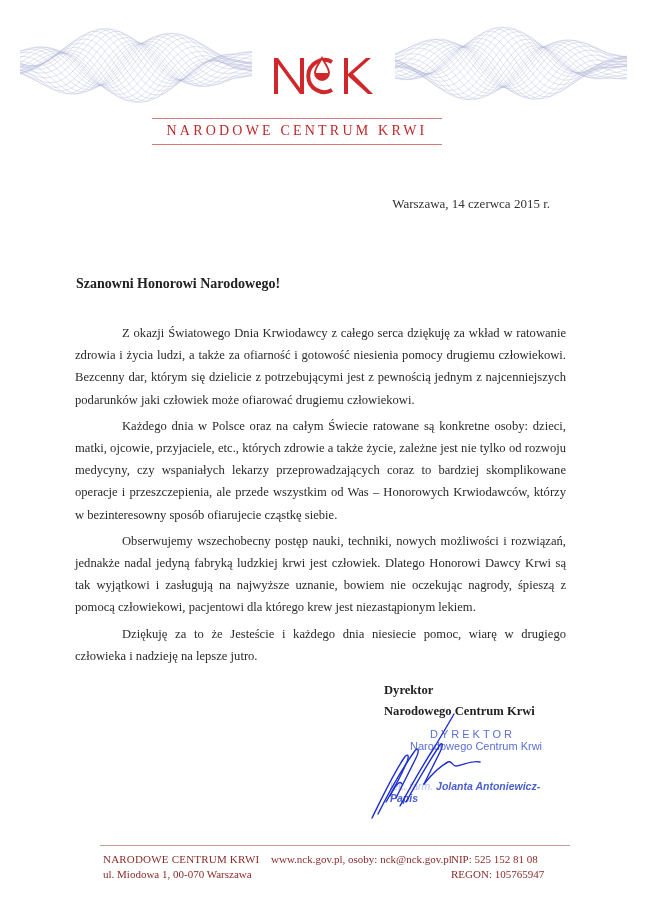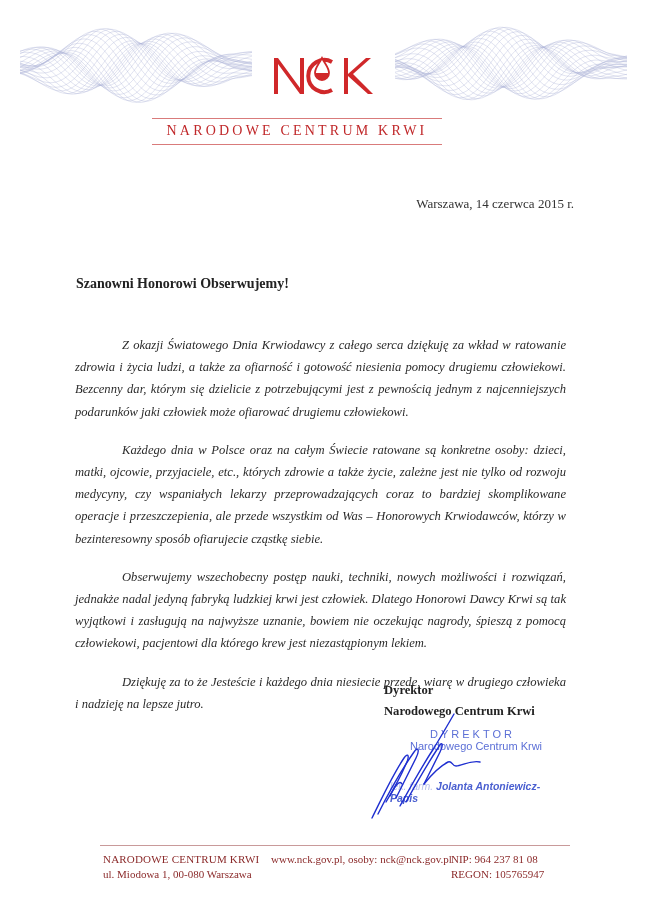--- a/index.html
+++ b/index.html
@@ -8,27 +8,27 @@
 
     .header { position: absolute; left: 0; top: 0; width: 650px; height: 160px; }
     .guilloche { position: absolute; left: 20px; top: 18px; width: 610px; height: 95px; }
     .logo { position: absolute; left: 270px; top: 52px; width: 120px; height: 46px; }
     .org-rule { position: absolute; left: 152px; width: 290px; height: 1px; background: #d97b7b; }
     .org-rule.top { top: 118px; }
     .org-rule.bottom { top: 144px; }
     .org-name { position: absolute; left: 152px; top: 121px; width: 290px; text-align: center;
                 font-size: 14px; letter-spacing: 3.2px; color: #c0282a; line-height: 20px; }
 
-    .date { position: absolute; right: 76px; top: 196px; font-size: 13px; color: #333; text-align: center; }
+    .date { position: absolute; right: 100px; top: 196px; font-size: 13px; color: #333; text-align: center; }
 
     .salutation { position: absolute; left: 76px; top: 276px; font-size: 14px; font-weight: bold; color: #222; }
 
     .body-text { position: absolute; left: 75px; top: 318px; width: 491px; font-size: 12.6px;
                  line-height: 22.2px; color: #2a2a2a; text-align: justify; }
-    .body-text p { margin: 16px 0 3px 0; text-indent: 47px; font-style: italic; }
+    .body-text p { margin: 4px 0 3px 0; text-indent: 47px; }
 
     .signature { position: absolute; left: 384px; top: 680px; font-size: 12.6px; font-weight: bold;
                  color: #222; line-height: 21px; }
     .stamp { position: absolute; left: 380px; top: 722px; width: 180px; height: 80px; }
     .stamp-line1 { position: absolute; left: 50px; top: 6px; font-size: 11px; letter-spacing: 3px;
                    color: #5b6fd6; font-family: "Liberation Sans", sans-serif; }
     .stamp-line2 { position: absolute; left: 30px; top: 18px; font-size: 11px; color: #5b6fd6;
                    font-family: "Liberation Sans", sans-serif; }
     .stamp-line3 { position: absolute; left: 10px; top: 58px; font-size: 10.5px; color: #4a5fd0;
                    font-style: italic; font-family: "Liberation Sans", sans-serif; font-weight: bold; }
@@ -116,27 +116,27 @@
     </svg>
   </div>
 
   <div class="org-rule top"></div>
   <div class="org-name">NARODOWE CENTRUM KRWI</div>
   <div class="org-rule bottom"></div>
 </div>
 
 <div class="date">Warszawa, 14 czerwca 2015 r.</div>
 
-<div class="salutation">Szanowni Honorowi Obserwujemy!</div>
+<div class="salutation">Szanowni Honorowi Narodowego!</div>
 
 <div class="body-text">
   <p>Z okazji Światowego Dnia Krwiodawcy z całego serca dziękuję za wkład w ratowanie zdrowia i życia ludzi, a także za ofiarność i gotowość niesienia pomocy drugiemu człowiekowi. Bezcenny dar, którym się dzielicie z potrzebującymi jest z pewnością jednym z najcenniejszych podarunków jaki człowiek może ofiarować drugiemu człowiekowi.</p>
   <p>Każdego dnia w Polsce oraz na całym Świecie ratowane są konkretne osoby: dzieci, matki, ojcowie, przyjaciele, etc., których zdrowie a także życie, zależne jest nie tylko od rozwoju medycyny, czy wspaniałych lekarzy przeprowadzających coraz to bardziej skomplikowane operacje i przeszczepienia, ale przede wszystkim od Was – Honorowych Krwiodawców,  którzy w bezinteresowny sposób ofiarujecie cząstkę siebie.</p>
   <p>Obserwujemy wszechobecny postęp nauki, techniki, nowych możliwości i rozwiązań, jednakże nadal jedyną fabryką ludzkiej krwi jest człowiek. Dlatego Honorowi Dawcy Krwi są tak wyjątkowi i zasługują na najwyższe uznanie, bowiem nie oczekując nagrody, śpieszą z pomocą człowiekowi, pacjentowi dla którego krew jest niezastąpionym lekiem.</p>
-  <p>Dziękuję za to że Jesteście i każdego dnia niesiecie przede, wiarę w drugiego człowieka i nadzieję na lepsze jutro.</p>
+  <p>Dziękuję za to że Jesteście i każdego dnia niesiecie pomoc, wiarę w drugiego człowieka i nadzieję na lepsze jutro.</p>
 </div>
 
 <div class="signature">
   <div>Dyrektor</div>
   <div>Narodowego Centrum Krwi</div>
 </div>
 
 <div class="stamp">
   <div class="stamp-line1">DYREKTOR</div>
   <div class="stamp-line2">Narodowego Centrum Krwi</div>
@@ -153,21 +153,21 @@
     <path d="M30 96 C40 78 52 56 64 38 C70 28 76 18 84 4"></path>
     <path d="M36 92 C46 74 56 56 68 38 C72 30 74 34 70 42 C64 54 58 66 54 74"></path>
     <path d="M54 74 C62 64 70 56 78 52 C82 50 82 56 86 56 C92 56 100 50 110 52"></path>
     <path d="M20 86 C26 74 30 70 32 74"></path>
   </g>
 </svg>
 
 <div class="footer-rule"></div>
 <div class="footer col1">
   <div class="name">NARODOWE CENTRUM KRWI</div>
-  <div>ul. Miodowa 1, 00-080 Warszawa</div>
+  <div>ul. Miodowa 1, 00-070 Warszawa</div>
 </div>
 <div class="footer col2">
   <div>www.nck.gov.pl, osoby: nck@nck.gov.pl</div>
 </div>
 <div class="footer col3">
-  <div>NIP: 964  237  81  08</div>
+  <div>NIP: 525  152  81  08</div>
   <div>REGON: 105765947</div>
 </div>
 
 </body></html>

